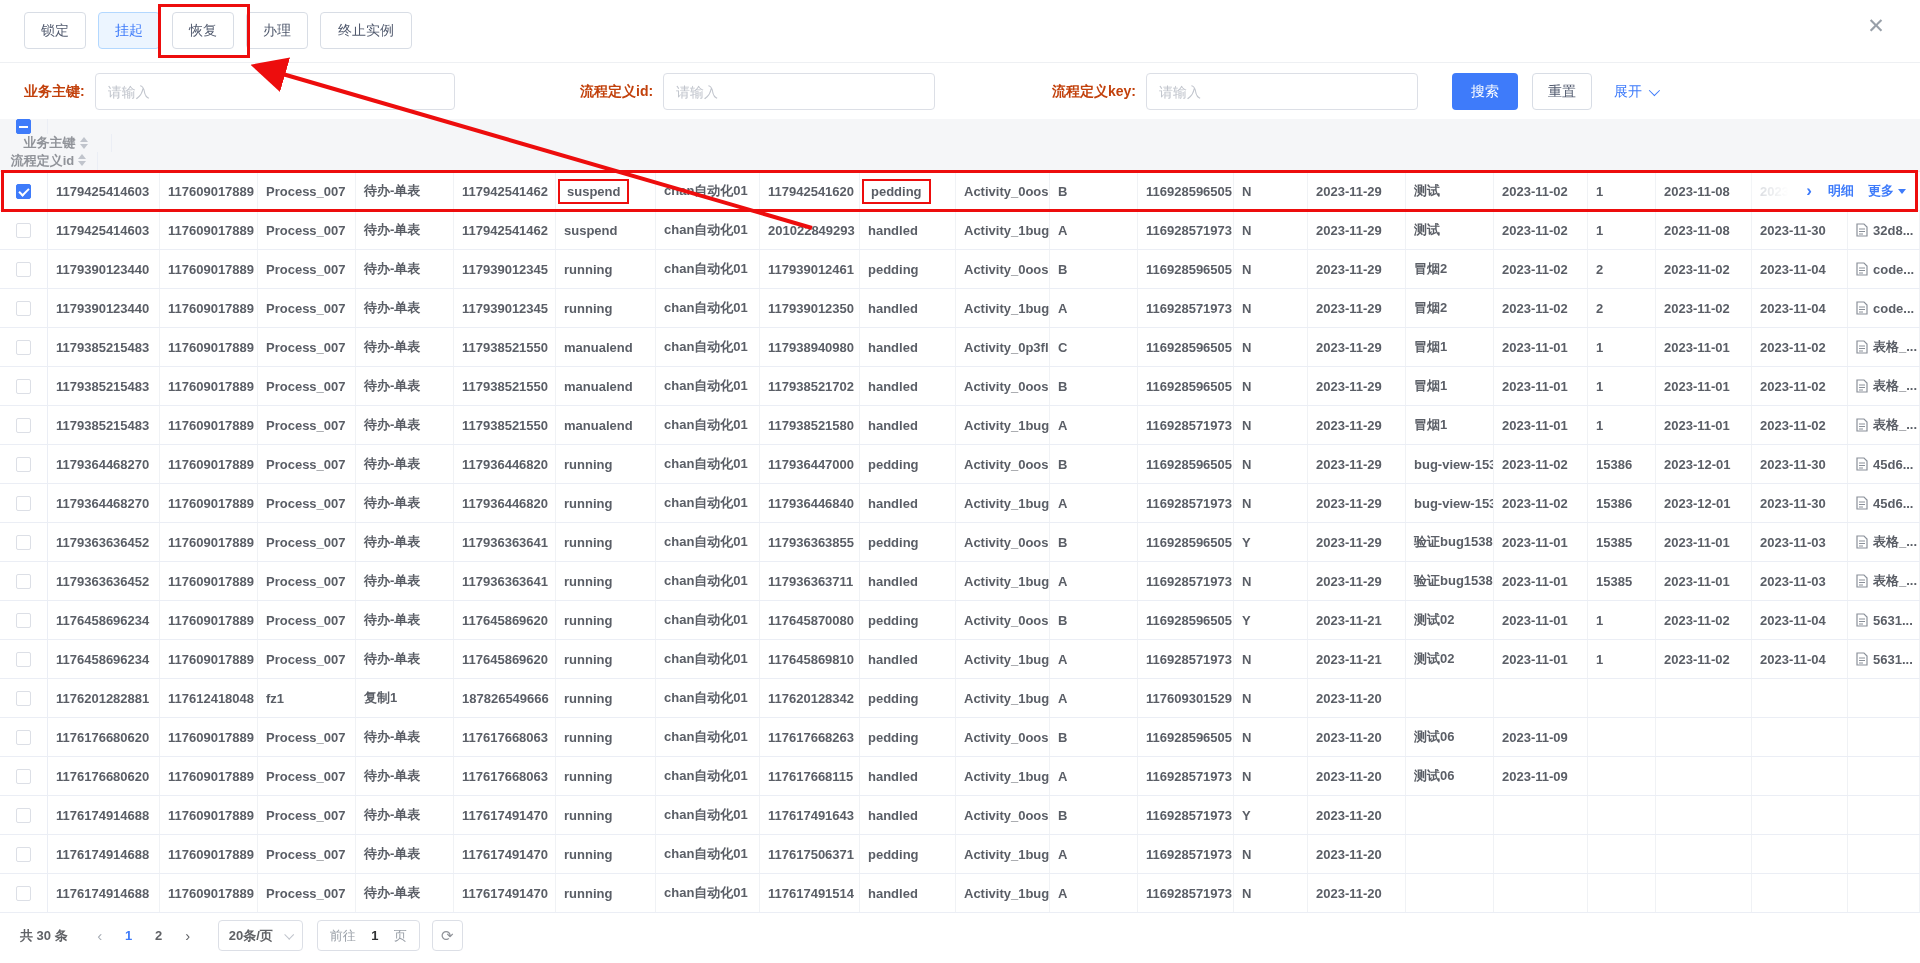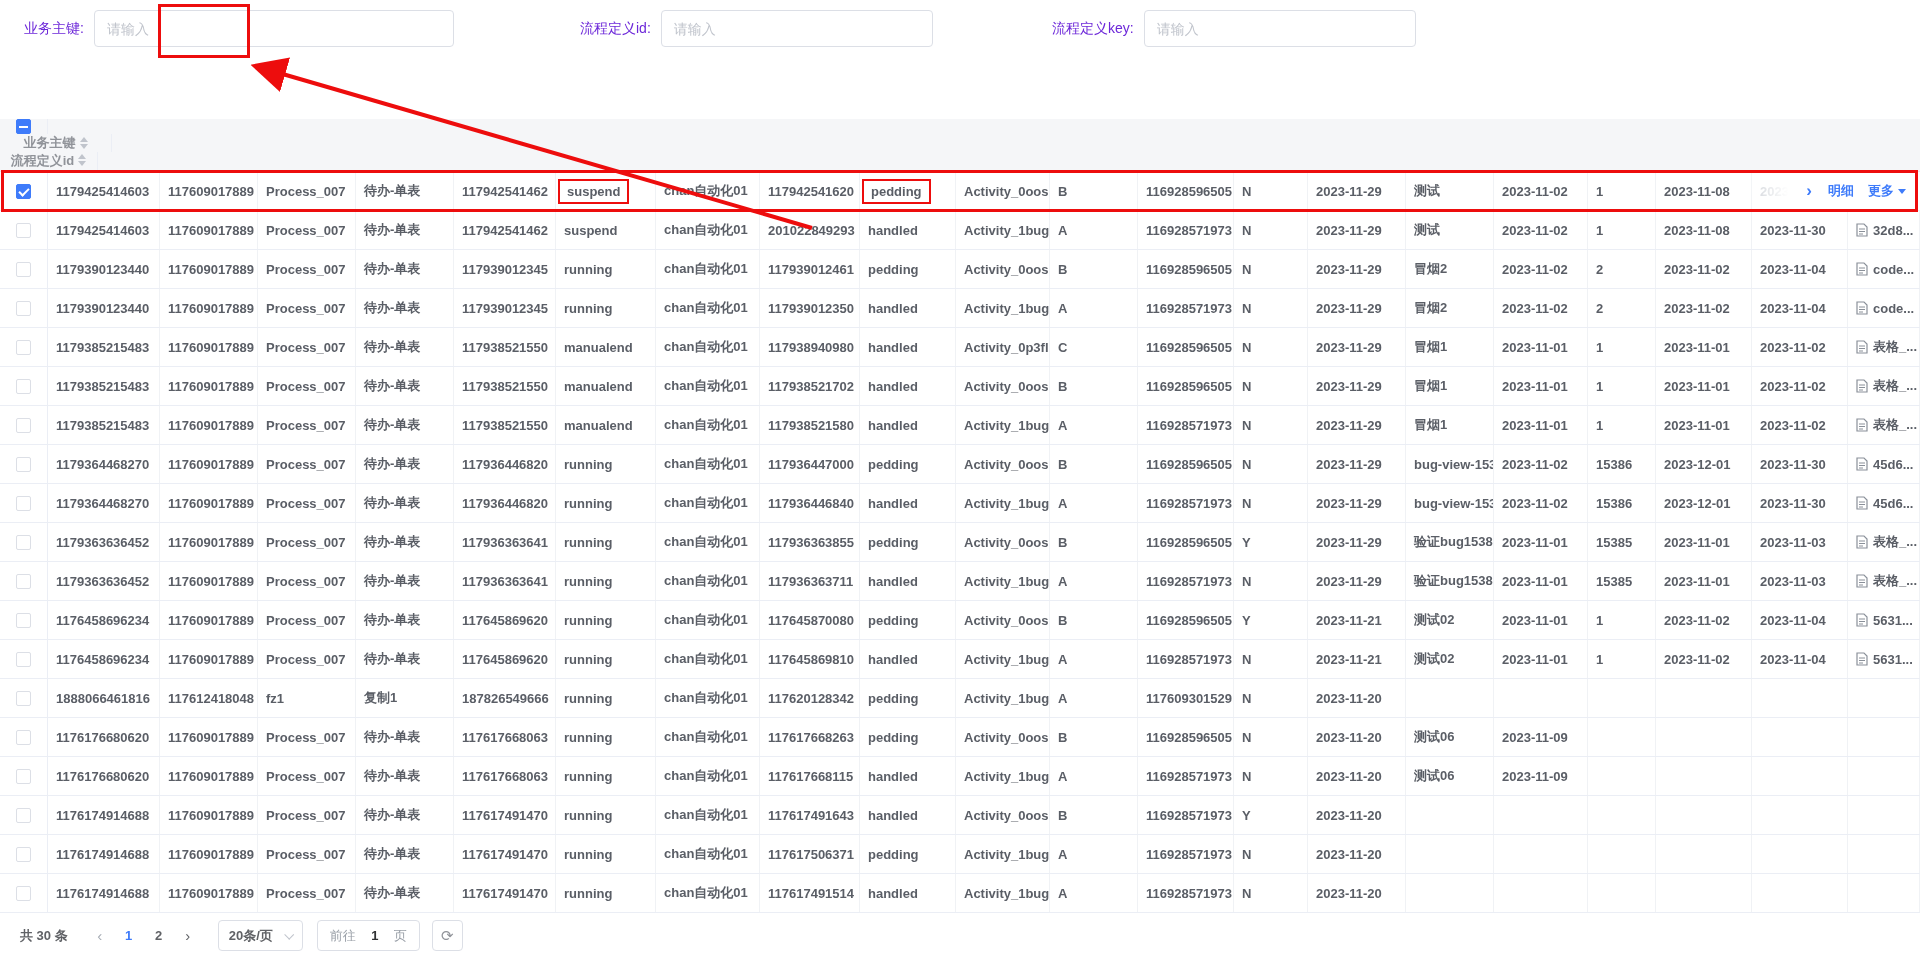--- a/index.html
+++ b/index.html
@@ -12,21 +12,21 @@
   .tb-btn { position:absolute; top:12px; height:37px; border:1px solid #d8dde5; border-radius:4px;
             background:#fff; color:#515a6e; font-size:14px; font-family:inherit; cursor:pointer;
             display:flex; align-items:center; justify-content:center; }
   .tb-btn.active { background:#ecf5ff; border-color:#b3d8ff; color:var(--accent); }
   .close-x { position:absolute; top:12px; left:1862px; width:28px; height:28px; font-size:21px;
              color:#99a0a9; display:flex; align-items:center; justify-content:center; cursor:pointer; }
 
   
   .filterbar { position:relative; height:56px; }
   .f-group { position:absolute; top:10px; display:flex; align-items:center; }
-  .f-label { font-size:14px; font-weight:400; color:#6d28d9; margin-right:10px; white-space:nowrap; }
+  .f-label { font-size:14px; font-weight:700; color:#c2410c; margin-right:10px; white-space:nowrap; }
   .f-input { height:37px; border:1px solid #dcdfe6; border-radius:4px; padding:0 12px; font-size:14px;
              font-family:inherit; color:#606266; outline:none; }
   .f-input::placeholder { color:#c0c4cc; }
   .f-actions { position:absolute; top:10px; left:1452px; display:flex; align-items:center; }
   .btn-search { height:37px; width:66px; background:var(--accent); color:#fff; border:none; border-radius:4px;
                 font-size:14px; font-family:inherit; cursor:pointer; }
   .btn-reset { height:37px; width:60px; background:#fff; color:#515a6e; border:1px solid #d8dde5;
                border-radius:4px; font-size:14px; font-family:inherit; margin-left:14px; cursor:pointer; }
   .link-expand { display:flex; align-items:center; color:var(--accent); font-size:14px; margin-left:22px; cursor:pointer; }
   .chev-dn { width:8px; height:8px; border-right:1.6px solid var(--accent); border-bottom:1.6px solid var(--accent);
@@ -93,34 +93,50 @@
   
   .anno-toolbar-box { position:absolute; left:158px; top:4px; width:92px; height:54px;
                       border:3px solid var(--anno); z-index:9; pointer-events:none; }
   .anno-arrow-svg { position:absolute; left:0; top:0; z-index:9; pointer-events:none; }
 </style>
 </head>
 <body>
 
 <div class="app">
 
+  <div class="toolbar">
+    <button class="tb-btn" style="left:24px;width:62px">锁定</button>
+    <button class="tb-btn active" style="left:98px;width:62px">挂起</button>
+    <button class="tb-btn" style="left:172px;width:62px">恢复</button>
+    <button class="tb-btn" style="left:246px;width:62px">办理</button>
+    <button class="tb-btn" style="left:320px;width:92px">终止实例</button>
+    <span class="close-x">✕</span>
+  </div>
 
   <div class="filterbar">
     <div class="f-group" style="left:24px">
       <span class="f-label">业务主键:</span>
       <input class="f-input" style="width: 360px;" placeholder="请输入">
     </div>
     <div class="f-group" style="left:580px">
       <span class="f-label">流程定义id:</span>
       <input class="f-input" style="width: 272px;" placeholder="请输入">
     </div>
     <div class="f-group" style="left:1052px">
       <span class="f-label">流程定义key:</span>
       <input class="f-input" style="width: 272px;" placeholder="请输入">
     </div>
+    <div class="f-actions">
+      <button class="btn-search">搜索</button>
+      <button class="btn-reset">重置</button>
+      <span class="link-expand">
+        <span>展开</span>
+        <i class="chev-dn"></i>
+      </span>
+    </div>
   </div>
 
   <div class="tbl">
     <div class="thead">
         <div class="cb-col">
      <span class="cb indet"></span>
         </div>
         <div class="th" style="width:112px;flex:none">
        <span class="th-label">业务主键</span>
           <span class="carets">
@@ -666,21 +682,21 @@
               <path d="M1 1h7l3 3v9H1z" fill="none" stroke="#8a9099" stroke-width="1.2"></path>
               <path d="M3 6h6M3 8.5h6M3 11h4" stroke="#8a9099" stroke-width="1"></path>
             </svg>
             <span>5631...</span>
           </div>
         </div>
         <div class="tr">
           <div class="cb-col">
        <span class="cb"></span>
           </div>
-          <div class="td" style="width:112px;flex:none">1888066461816</div>
+          <div class="td" style="width:112px;flex:none">1176201282881</div>
           <div class="td" style="width:98px;flex:none">117612418048</div>
           <div class="td" style="width:98px;flex:none">fz1</div>
           <div class="td" style="width:98px;flex:none">复制1</div>
           <div class="td" style="width:102px;flex:none">187826549666</div>
           <div class="td" style="width:100px;flex:none">running</div>
           <div class="td" style="width:104px;flex:none">chan自动化01</div>
           <div class="td" style="width:100px;flex:none">117620128342</div>
           <div class="td" style="width:96px;flex:none">pedding</div>
           <div class="td" style="width:94px;flex:none">Activity_1bug</div>
           <div class="td" style="width:88px;flex:none">A</div>

